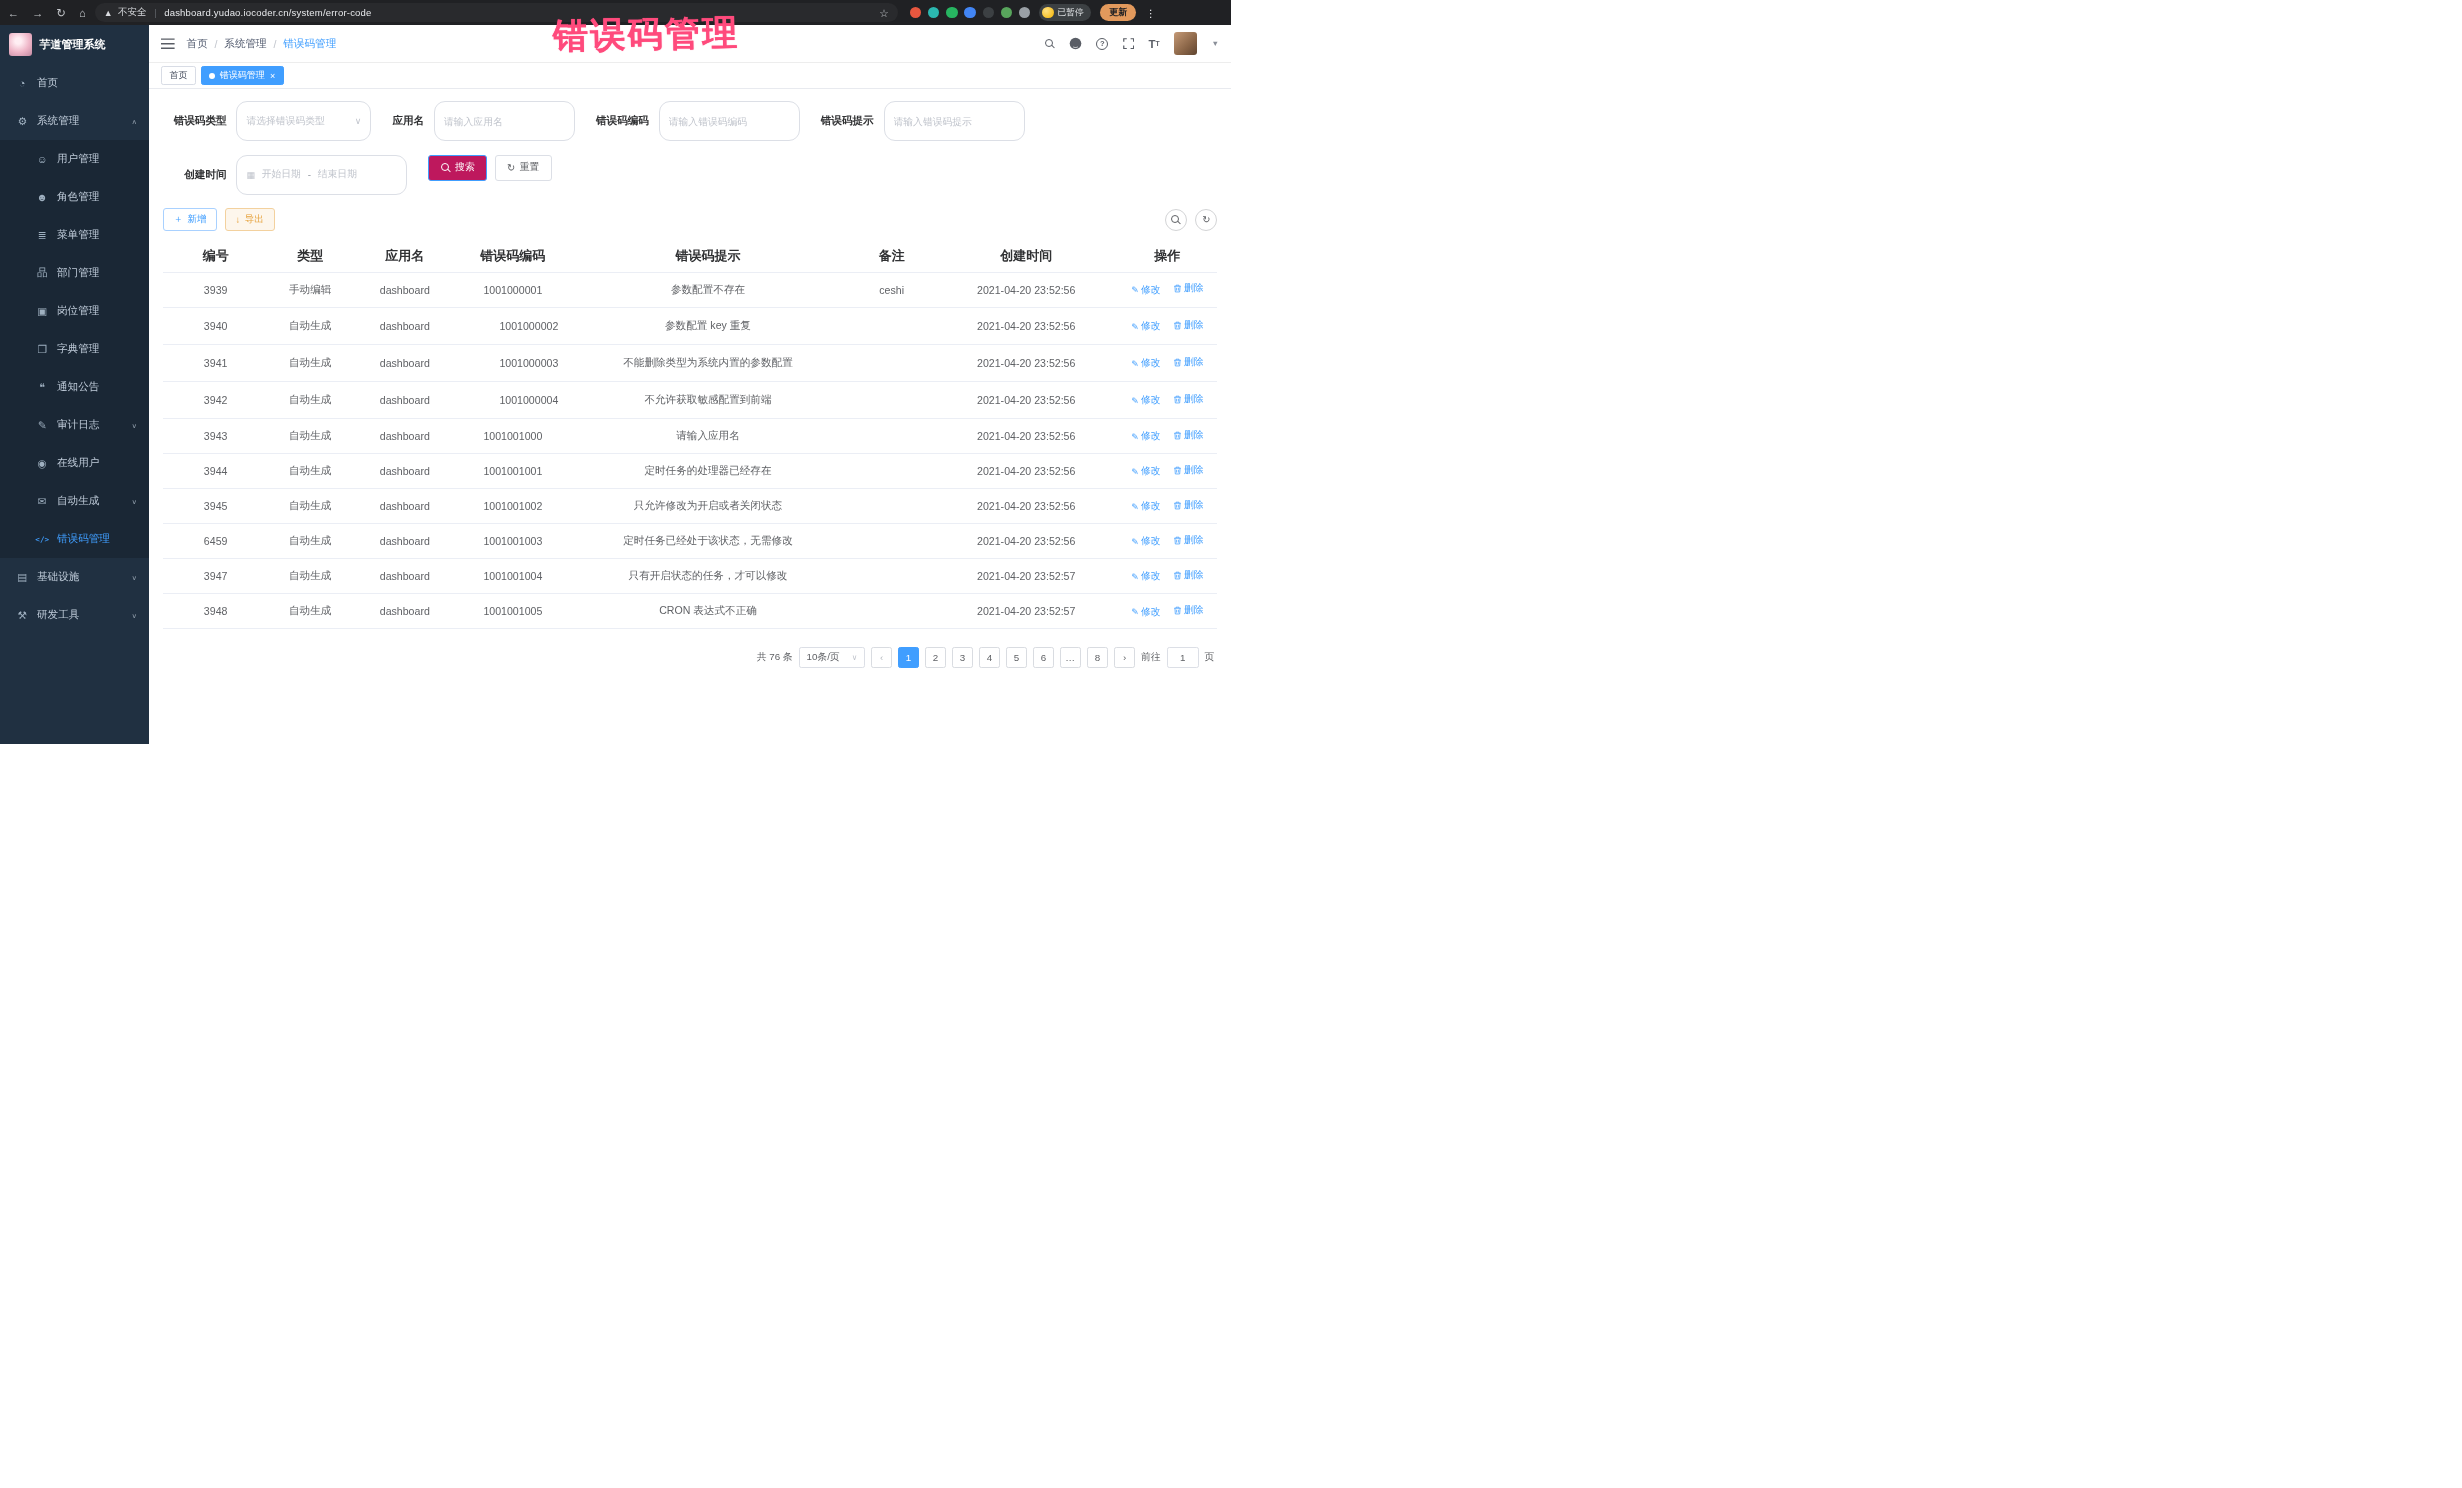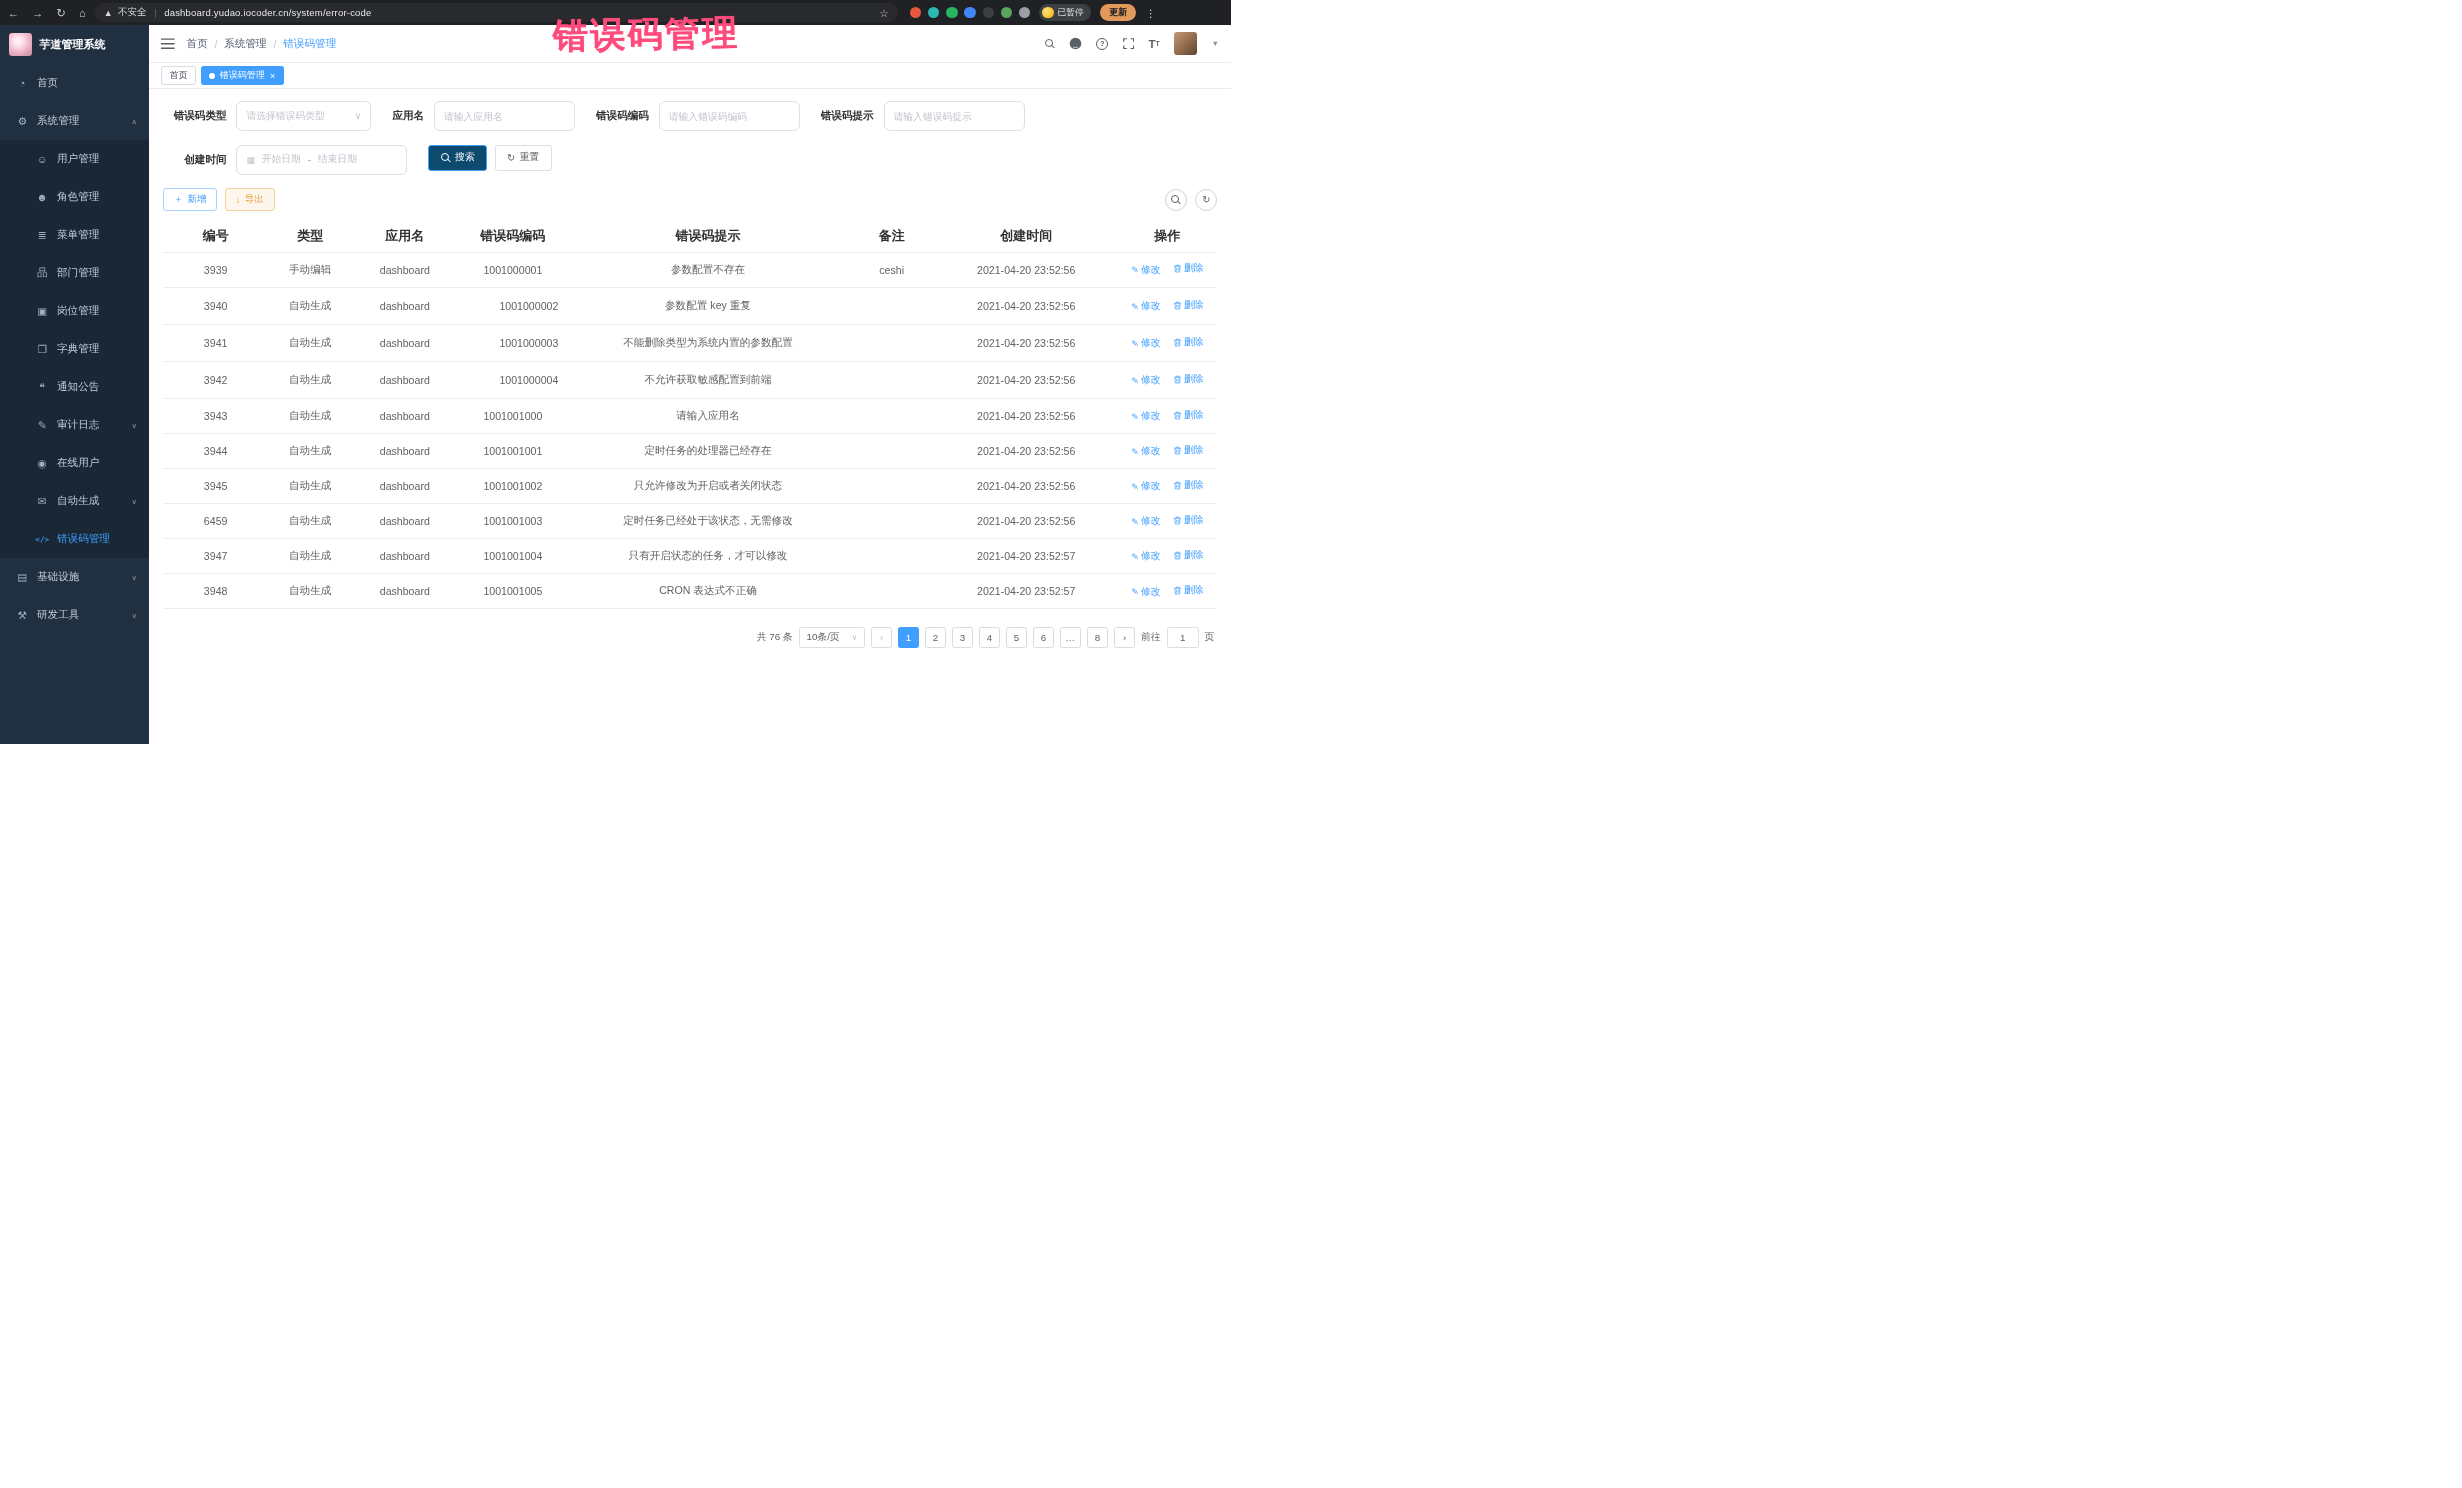--- a/index.html
+++ b/index.html
@@ -62,31 +62,31 @@
   .tag.active { background:#409eff; border-color:#409eff; color:#fff; }
   .tag-dot { width:6px; height:6px; border-radius:50%; background:#fff; }
   .tag-close { font-size:9px; margin-left:0.8px; }
 
   
   .content { flex:1; padding:12px 13.6px 0; display:flex; flex-direction:column; overflow:hidden; }
   .filter-row { display:flex; align-items:flex-start; margin-bottom:13.6px; }
   .f-item { display:flex; align-items:center; margin-right:21px; }
   .f-label { font-size:10.6px; font-weight:700; color:#303133; margin-right:9.8px; white-space:nowrap; }
   .f-label.first { width:64px; text-align:right; }
-  .f-control { height:30px; border:0.8px solid #dcdfe6; border-radius:6px; display:flex; align-items:center; padding:11px 9px; font-size:9.8px; color:#c0c4cc; background:#fff; }
+  .f-control { height:40px; border:0.8px solid #dcdfe6; border-radius:11px; display:flex; align-items:center; padding:11px 9px; font-size:9.8px; color:#c0c4cc; background:#fff; }
   input.f-control { color:#606266; }
   input.f-control::placeholder { color:#c0c4cc; }
   .f-select { width:135px; justify-content:space-between; cursor:pointer; }
   .f-input { width:141px; }
   .f-date { width:171px; gap:6.8px; }
   .f-date .sep { color:#8a8f99; }
   .cal-ico,.chev { color:#c0c4cc; font-size:9px; }
 
   .btn { height:26px; border-radius:3px; font-size:9.8px; display:inline-flex; align-items:center; gap:4.5px; padding:0 11.4px; cursor:pointer; border:0.8px solid #dcdfe6; background:#fff; color:#606266; }
-  .btn-primary { background:#0c4a6e; border-color:#409eff; color:#fff; }
+  .btn-primary { background:#be185d; border-color:#409eff; color:#fff; }
   .btn + .btn { margin-left:7.6px; }
   .toolbar { display:flex; align-items:center; margin-bottom:9px; }
   .btn-sm { height:23px; font-size:9.5px; padding:0 9.8px; }
   .btn-plain-primary { color:#409eff; border-color:#a9d1ff; background:#fff; }
   .btn-plain-warning { color:#e6a23c; border-color:#f3d19e; background:#fdf6ec; }
   .toolbar-right { margin-left:auto; display:flex; gap:8.3px; }
   .circle-btn { width:22px; height:22px; border-radius:50%; border:0.8px solid #d3d4d6; background:#fff; color:#606266; display:flex; align-items:center; justify-content:center; cursor:pointer; font-size:9.8px; }
 
   
   .lens { position:relative; width:9.8px; height:9.8px; display:inline-block; }

